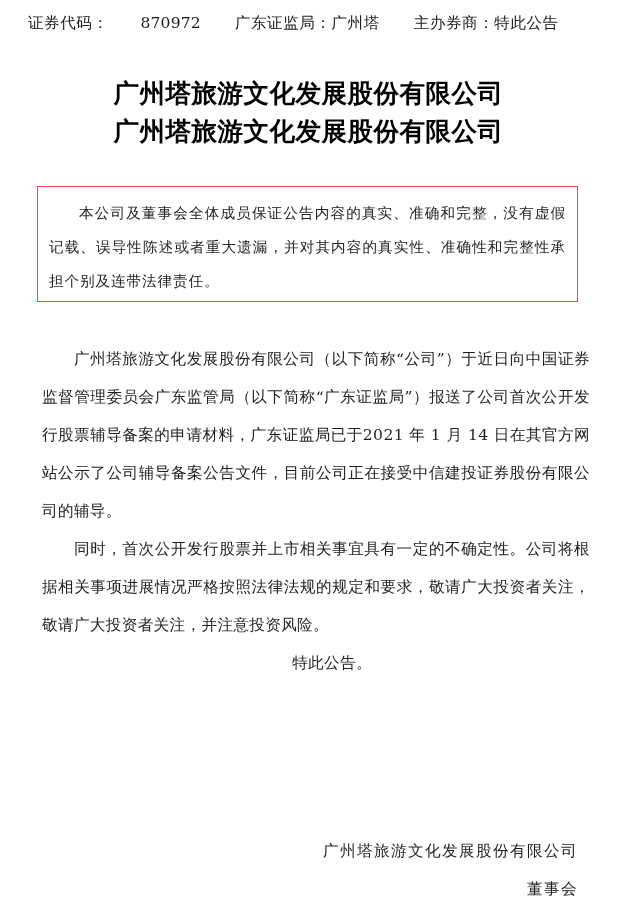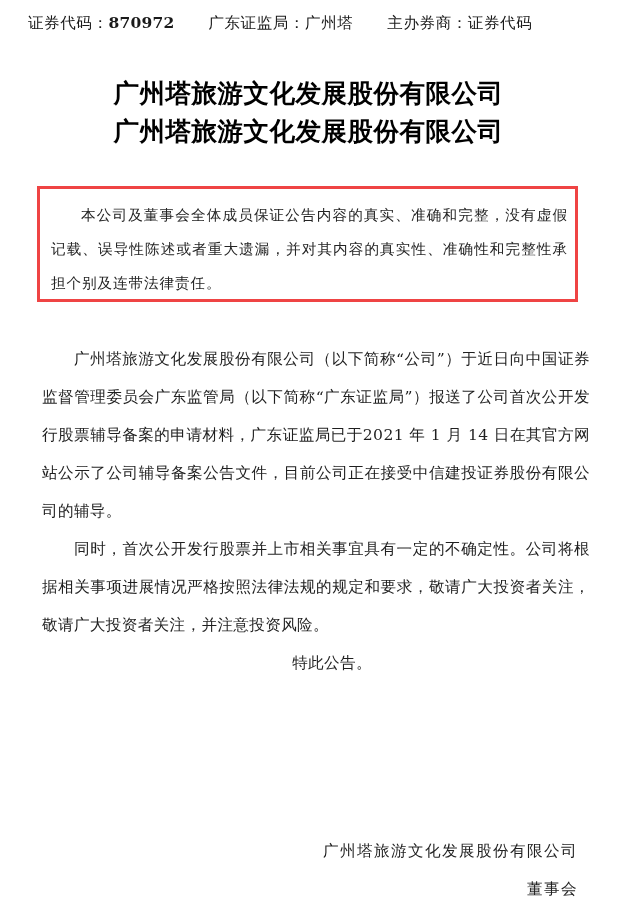--- a/index.html
+++ b/index.html
@@ -36,23 +36,24 @@
     font-family: "DejaVu Serif", serif;
   }
   .header-seg {
     display: inline-block;
     vertical-align: baseline;
   }
   .header-label {
     letter-spacing: 0.6px;
   }
   .header-code {
-    font-weight: bold;
+    font-weight: normal;
     font-family: "DejaVu Serif", serif;
     letter-spacing: 0.2px;
+    margin-left: 32px;
   }
   .header-val {
     letter-spacing: 0.6px;
   }
   .hgap-1 { display: inline-block; width: 34px; }
   .hgap-2 { display: inline-block; width: 34px; }
 
   
   .doc-title {
     position: absolute;
@@ -69,21 +70,21 @@
   }
   .doc-title .tline { display: block; }
 
   
   .disclaimer-box {
     position: absolute;
     left: 37px;
     top: 186px;
     width: 541px;
     height: 116px;
-    border: 3px solid #ef4444;
+    border: 1px solid #ef4444;
     box-sizing: border-box;
   }
   .disclaimer-text {
     position: absolute;
     left: 11px;
     top: 9px;
     width: 517px;
     font-family: "DejaVu Serif", serif;
     font-size: 14.6px;
     line-height: 34px;
@@ -139,21 +140,21 @@
     color: #1f1f1f;
   }
   .signature .sline { display: block; }
 </style>
 </head>
 <body>
 
 <div class="page">
 
   <div class="header-line">
-    <span class="header-seg"><span class="header-label">证券代码：</span><span class="header-code">870972</span></span><span class="hgap-1"></span><span class="header-seg"><span class="header-label">广东证监局：</span><span class="header-val">广州塔</span></span><span class="hgap-2"></span><span class="header-seg"><span class="header-label">主办券商：</span><span class="header-val">证券代码</span></span>
+    <span class="header-seg"><span class="header-label">证券代码：</span><span class="header-code">870972</span></span><span class="hgap-1"></span><span class="header-seg"><span class="header-label">广东证监局：</span><span class="header-val">广州塔</span></span><span class="hgap-2"></span><span class="header-seg"><span class="header-label">主办券商：</span><span class="header-val">特此公告</span></span>
   </div>
 
   <div class="doc-title">
     <span class="tline">广州塔旅游文化发展股份有限公司</span>
     <span class="tline">广州塔旅游文化发展股份有限公司</span>
   </div>
 
   <div class="disclaimer-box">
     <div class="disclaimer-text">本公司及董事会全体成员保证公告内容的真实、准确和完整，没有虚假记载、误导性陈述或者重大遗漏，并对其内容的真实性、准确性和完整性承担个别及连带法律责任。</div>
   </div>

